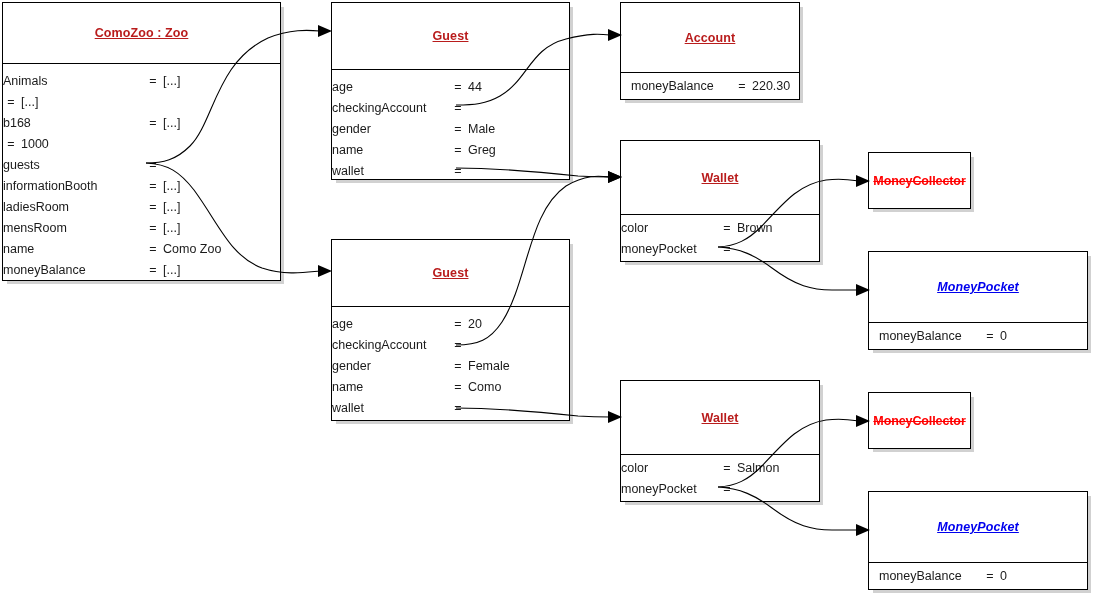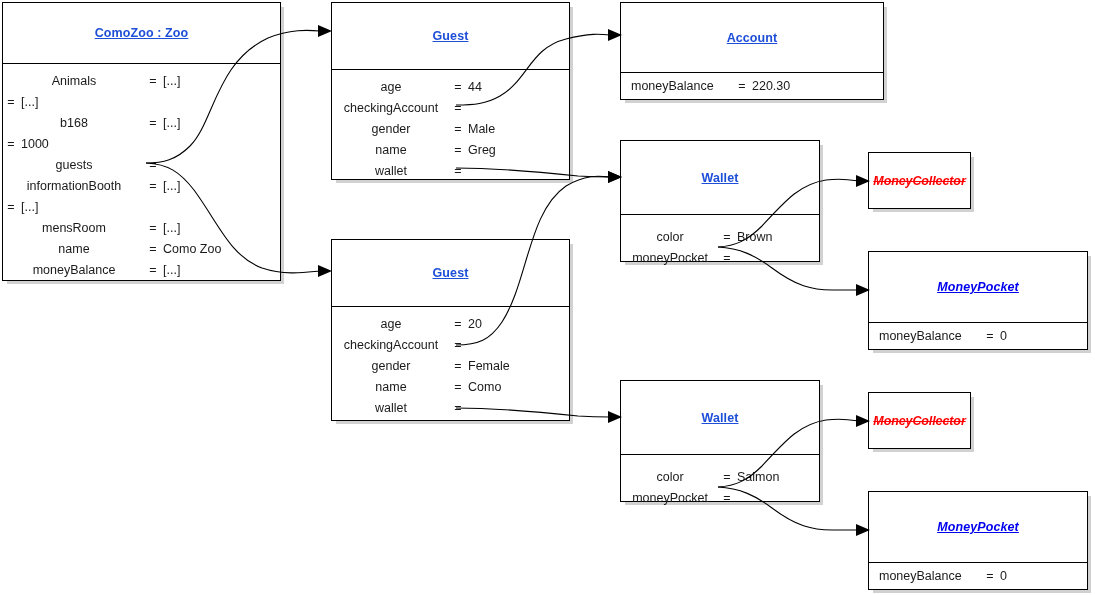--- a/index.html
+++ b/index.html
@@ -34,28 +34,27 @@
     justify-content: center;
     width: 100%;
     text-align: center;
   }
   .node-header.divided {
     border-bottom: 1px solid #000000;
   }
   .node-title {
     font-size: 12.5px;
     font-weight: bold;
-    color: #1d4ed8;
+    color: #b91c1c;
     text-decoration: underline;
     letter-spacing: 0.1px;
     white-space: nowrap;
   }
   .node-title.iface-red {
     color: #ff0000;
-    font-style: italic;
     text-decoration: line-through;
     letter-spacing: -0.1px;
   }
   .node-title.iface-blue {
     color: #0000ee;
     font-style: italic;
     text-decoration: underline;
   }
   .node-body {
     box-sizing: border-box;
@@ -63,42 +62,42 @@
   }
   .attr-row {
     display: flex;
     align-items: baseline;
     height: 21px;
     line-height: 21px;
     white-space: nowrap;
   }
   .attr-name {
     flex: 0 0 auto;
-    text-align: center;
+    text-align: left;
     font-size: 12.5px;
     color: #1a1a1a;
   }
   .attr-eq {
     flex: 0 0 auto;
     width: 16px;
     text-align: center;
     font-size: 12.5px;
     color: #1a1a1a;
   }
   .attr-val {
     flex: 0 0 auto;
     font-size: 12.5px;
     color: #1a1a1a;
     padding-left: 2px;
   }
   
   .zoo .attr-name  { width: 142px; }
   .guest .attr-name { width: 118px; }
   .acct .attr-name { width: 103px; padding-left: 10px; text-align: left; }
-  .wallet .attr-name { width: 98px; margin-top: 9px; }
+  .wallet .attr-name { width: 98px; }
   .pocket .attr-name { width: 103px; padding-left: 10px; text-align: left; }
 
   
   #links {
     position: absolute;
     left: 0; top: 0;
     width: 1095px;
     height: 595px;
     z-index: 6;
     pointer-events: none;
@@ -138,20 +137,21 @@
         <span class="attr-name">guests</span>
         <span class="attr-eq">=</span>
         <span class="attr-val"></span>
       </div>
       <div class="attr-row">
         <span class="attr-name">informationBooth</span>
         <span class="attr-eq">=</span>
         <span class="attr-val">[...]</span>
       </div>
       <div class="attr-row">
+        <span class="attr-name">ladiesRoom</span>
         <span class="attr-eq">=</span>
         <span class="attr-val">[...]</span>
       </div>
       <div class="attr-row">
         <span class="attr-name">mensRoom</span>
         <span class="attr-eq">=</span>
         <span class="attr-val">[...]</span>
       </div>
       <div class="attr-row">
         <span class="attr-name">name</span>
@@ -225,21 +225,21 @@
         <span class="attr-val">Como</span>
       </div>
       <div class="attr-row">
         <span class="attr-name">wallet</span>
         <span class="attr-eq">=</span>
         <span class="attr-val"></span>
       </div>
     </div>
   </div>
 
-  <div class="node acct" style="left:620px; top:2px; width:264px; height:98px;">
+  <div class="node acct" style="left:620px; top:2px; width:180px; height:98px;">
     <div class="node-header divided" style="height:70px;">
       <span class="node-title">Account</span>
     </div>
     <div class="node-body" style="padding-top:3px;">
       <div class="attr-row">
         <span class="attr-name">moneyBalance</span>
         <span class="attr-eq">=</span>
         <span class="attr-val">220.30</span>
       </div>
     </div>

